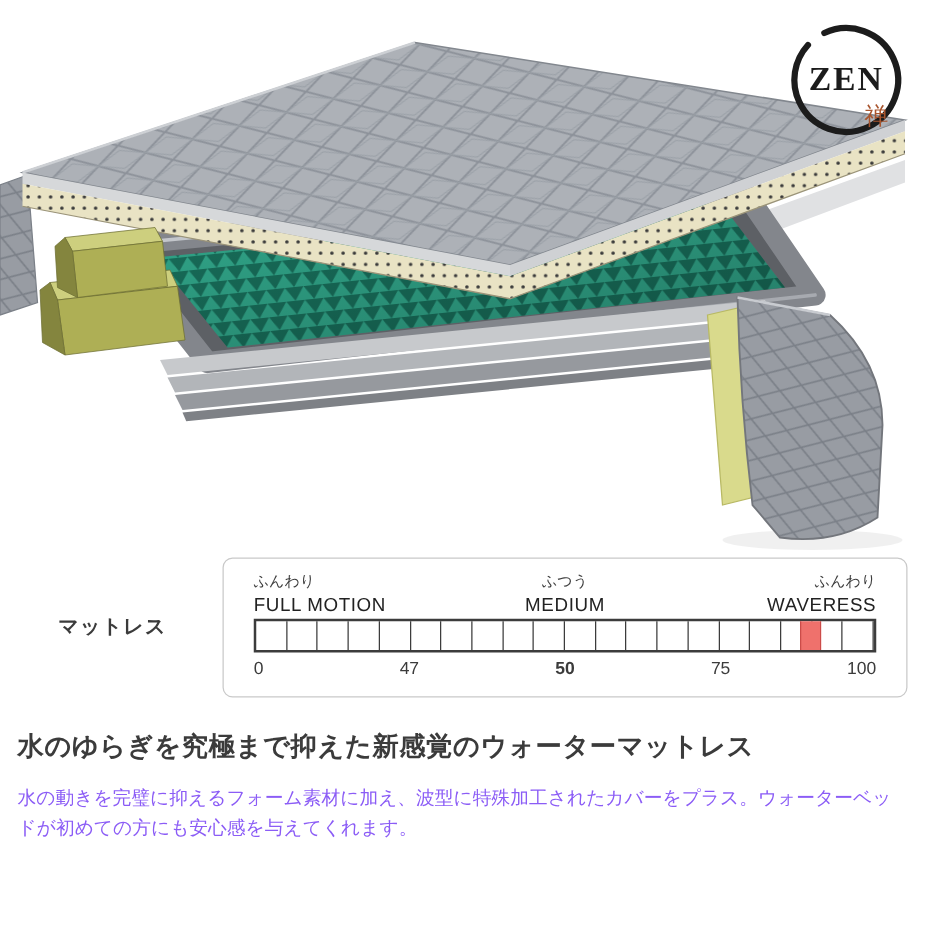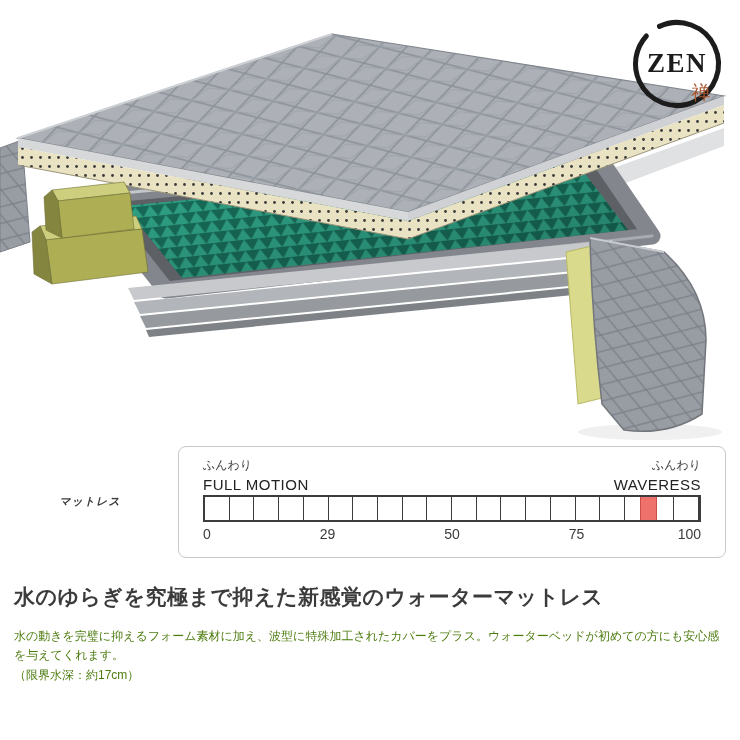--- a/index.html
+++ b/index.html
@@ -16,21 +16,21 @@
 
   
   .gauge-section {
     display:flex; align-items:center; gap:12px;
     margin:0 14px; height:114px;
   }
   .gauge-title {
     width:152px; text-align:center; flex:0 0 auto;
     font-weight:bold; line-height:1.45; letter-spacing:1px;
   }
-  .gauge-title .t-line { font-size:11px;font-style:italic; }
+  .gauge-title .t-line { font-size:16px; }
   .gauge-title .t-sub { font-size:12.5px; margin-top:4px; }
 
   .gauge-box {
     flex:1 1 auto; height:112px;
     border:1px solid #c9c9c9; border-radius:8px;
     padding:10px 24px 8px 24px;
     position:relative; background:#fff;
   }
   .gauge-inner { position:relative; width:100%; height:100%; }
 
@@ -62,21 +62,21 @@
   }
   .gauge-numbers span.first { transform:none; }
   .gauge-numbers span.last  { transform:translateX(-100%); }
 
   
   .description { margin:24px 14px 0 14px; }
   .description h2 {
     font-size:21px; font-weight:bold; color:#3b3b3b;
     letter-spacing:0.5px; margin-bottom:16px;
   }
-  .description p { font-size:12px; line-height:1.62; color:#4d7c0f; }
+  .description p { font-size:15px; line-height:1.62; color:#8b5cf6; }
 </style>
 </head>
 <body>
 
 <div class="hero">
   <svg viewBox="0 0 740 445" aria-hidden="true">
     <defs>
       <pattern id="quiltLight" width="34" height="20" patternUnits="userSpaceOnUse" patternTransform="rotate(-16) scale(1.15)">
         <rect width="34" height="20" fill="#adb1b7"></rect>
         <path d="M0 10 L17 0 L34 10 L17 20 Z" fill="none" stroke="#8d929a" stroke-width="1.4"></path>
@@ -155,20 +155,24 @@
     <div class="t-line">マットレス</div>
   </div>
 
   <div class="gauge-box">
     <div class="gauge-inner">
       <div class="gauge-labels">
         <div class="lgroup left">
           <div class="jp">ふんわり</div>
           <div class="en">FULL MOTION</div>
         </div>
+        <div class="lgroup center">
+          <div class="jp">ふつう</div>
+          <div class="en">MEDIUM</div>
+        </div>
         <div class="lgroup right">
           <div class="jp">ふんわり</div>
           <div class="en">WAVERESS</div>
         </div>
       </div>
 
       <div class="gauge-bar">
           <div class="cell"></div>
           <div class="cell"></div>
           <div class="cell"></div>
@@ -186,26 +190,25 @@
           <div class="cell"></div>
           <div class="cell"></div>
           <div class="cell"></div>
           <div class="cell"></div>
           <div class="cell"></div>
           <div class="cell"></div>
           <div class="marker" style="left: 88%; width: 3.5%;"></div>
         </div>
       <div class="gauge-numbers">
           <span class="first" style="left: 0%;">0</span>
-          <span style="left: 25%;">29</span>
-          <span style="left: 50%;">50</span>
+          <span style="left: 25%;">47</span>
+          <span style="left: 50%; font-weight: bold;">50</span>
           <span style="left: 75%;">75</span>
           <span class="last" style="left: 100%;">100</span>
         </div>
     </div>
   </div>
 </div>
 
 <div class="description">
   <h2>水のゆらぎを究極まで抑えた新感覚のウォーターマットレス</h2>
   <p>水の動きを完璧に抑えるフォーム素材に加え、波型に特殊加工されたカバーをプラス。ウォーターベッドが初めての方にも安心感を与えてくれます。</p>
-  <p>（限界水深：約17cm）</p>
 </div>
 
 </body></html>

